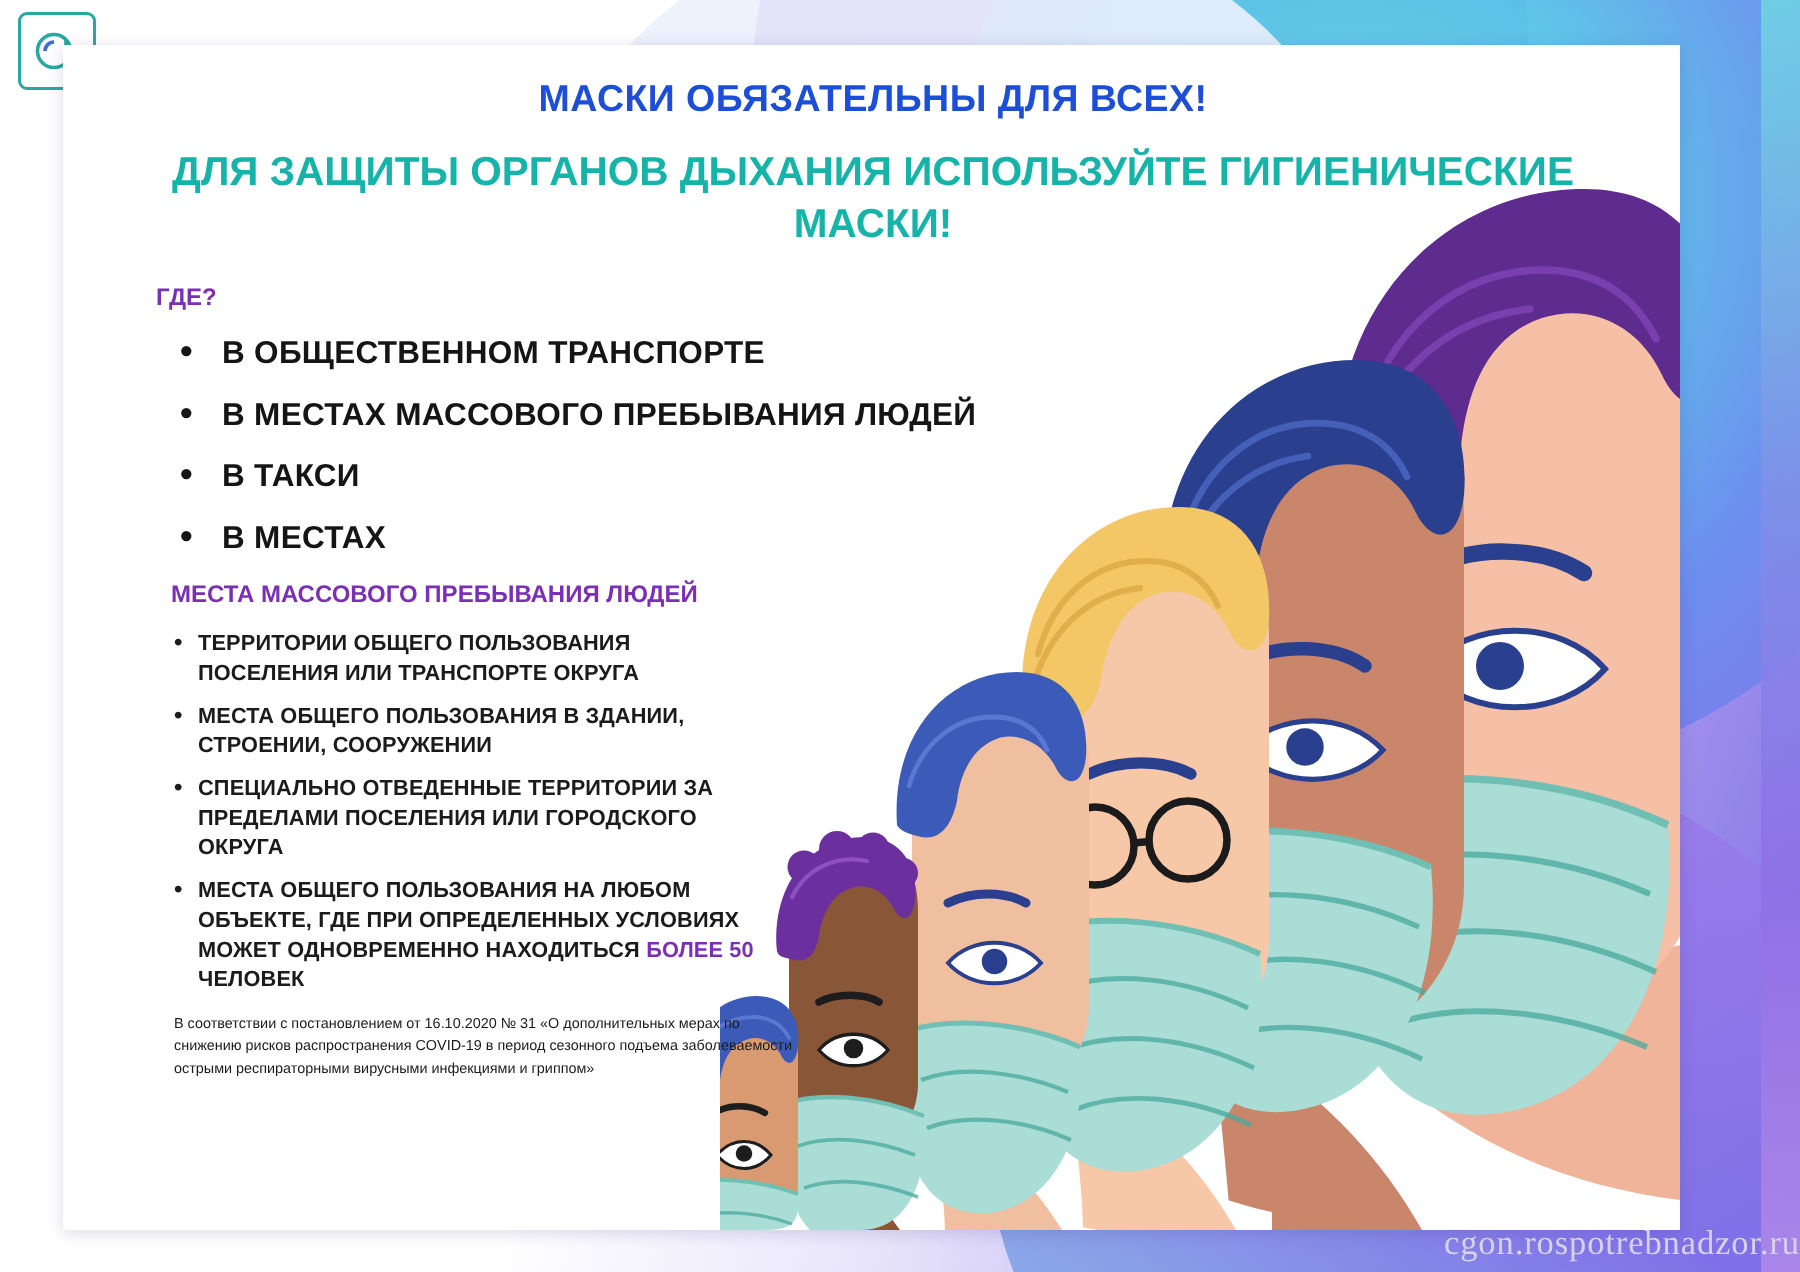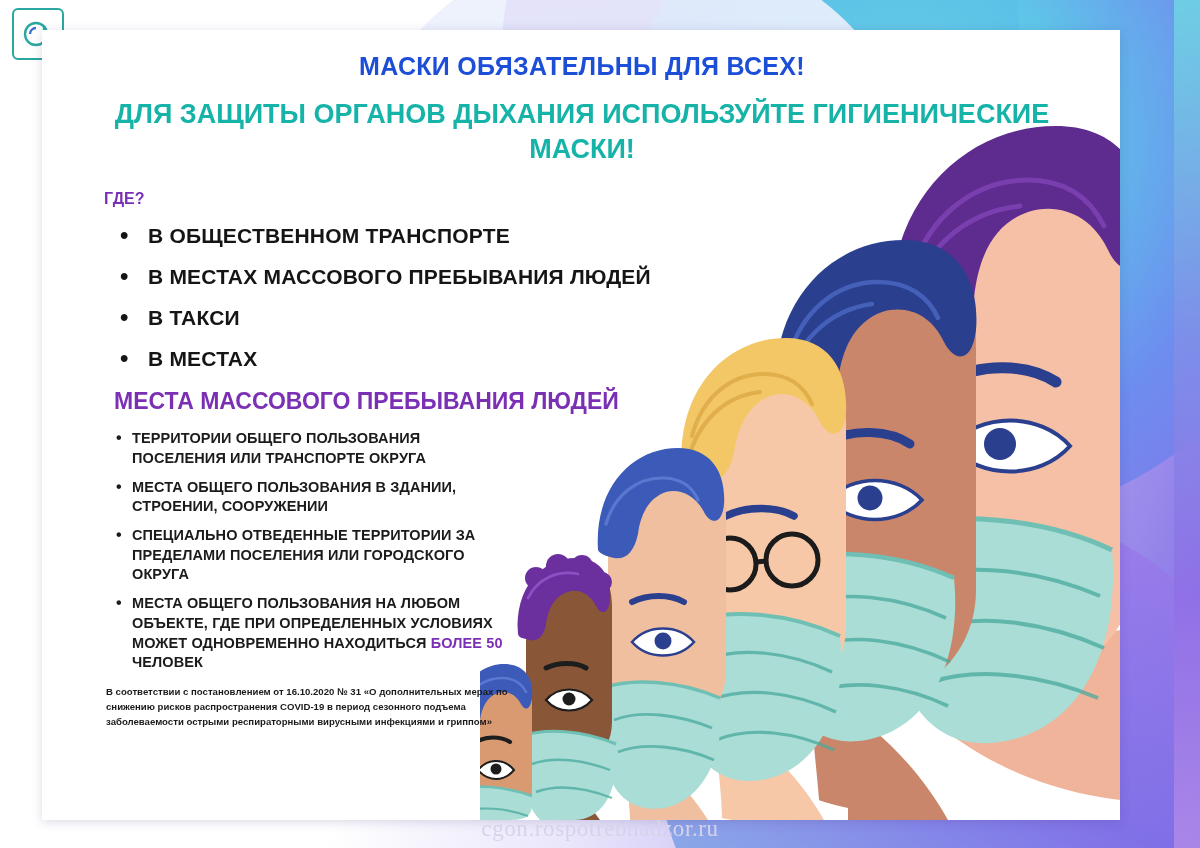--- a/index.html
+++ b/index.html
@@ -141,21 +141,21 @@
     content: "•";
     position: absolute;
     left: 6px; top: -3px;
     font-size: 24px;
     color: #151515;
   }
   .places-title {
     margin-top: 14px;
     margin-left: 42px;
     color: #7b2fb5;
-    font-size: 23px;
+    font-size: 16px;
     font-weight: bold;
   }
   .places-list {
     margin: 14px 0 0 44px;
     padding: 0;
     list-style: none;
     width: 400px;
   }
   .places-list li {
     position: relative;
@@ -182,42 +182,42 @@
     font-size: 14.5px;
     font-weight: bold;
   }
   .more-rest {
     color: #1b1b1b;
     font-size: 14.5px;
     font-weight: bold;
   }
   .legal {
     margin-top: 12px;
-    margin-left: 34px;
+    margin-left: 44px;
     width: 420px;
     color: #1b1b1b;
     font-size: 9.6px;
-    font-weight: bold;
+    font-weight: normal;
     line-height: 1.55;
   }
 
   
   .illustration {
     position: absolute;
     right: 0; top: 0;
     width: 640px; height: 790px;
   }
   .illustration svg { display: block; }
 
   
   .watermark {
     position: absolute;
     left: 0; right: 0;
     bottom: 6px;
-    text-align: center;
+    text-align: right;
     color: #d7d2ea;
     font-family: "Liberation Serif", serif;
     font-size: 23px;
     letter-spacing: .6px;
   }
 </style>
 </head>
 <body>
 
 <div class="page">

